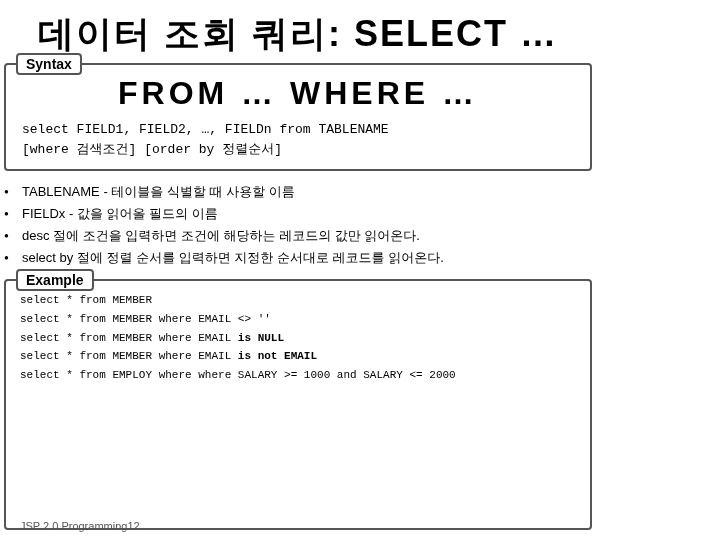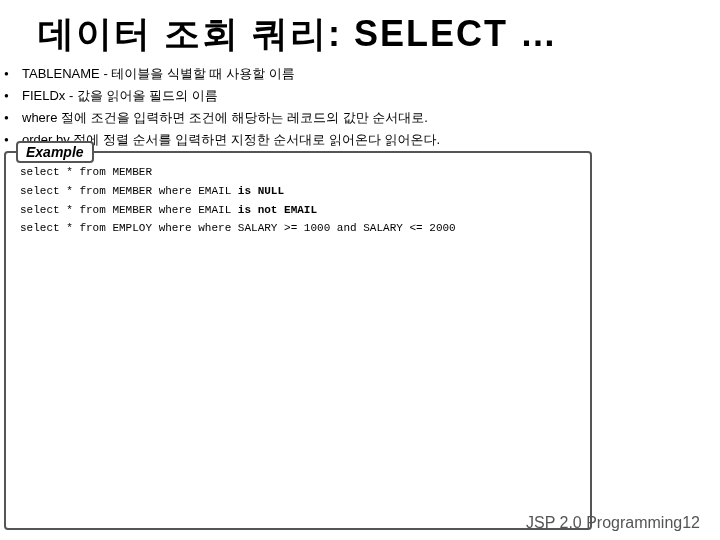--- a/index.html
+++ b/index.html
@@ -58,20 +58,21 @@
     }
 
     .syntax-code {
       font-family: 'Courier New', monospace;
       font-size: 13px;
       line-height: 1.5;
     }
 
     .bullet-list {
       list-style: none;
+      margin-bottom: 10px;
     }
 
     .bullet-list li {
       font-size: 13px;
       line-height: 1.7;
       padding-left: 18px;
       position: relative;
     }
 
     .bullet-list li::before {
@@ -93,65 +94,73 @@
     .example-label {
       position: absolute;
       top: -12px;
       left: 10px;
       background: #fff;
       border: 2px solid #555;
       border-radius: 4px;
       padding: 1px 8px;
       font-size: 14px;
       font-weight: bold;
-      font-style: italic;
     }
 
     .example-code {
       font-family: 'Courier New', monospace;
       font-size: 11px;
       line-height: 1.7;
     }
 
     .footer {
       position: absolute;
       bottom: 8px;
       left: 0;
       right: 0;
       display: flex;
-      justify-content: flex-end;
+      justify-content: flex-start;
       padding: 0 20px;
-      font-size: 16px;
+      font-size: 11px;
       color: #555;
     }
 
     .highlight-bold {
       font-weight: bold;
       margin-top: 12px;
     }
   </style>
 </head>
 <body>
 
 <div class="page">
 
   <div class="title">데이터 조회 쿼리: SELECT …</div>
 
+  <div class="syntax-box">
+    <span class="syntax-label">Syntax</span>
+    <div class="syntax-title">FROM … WHERE …</div>
+    <div class="syntax-code">
+      <div>select FIELD1, FIELD2, …, FIELDn from TABLENAME</div>
+      <div>[where 검색조건] [order by 정렬순서]</div>
+    </div>
+  </div>
 
   <ul class="bullet-list">
     <li>TABLENAME - 테이블을 식별할 때 사용할 이름</li>
     <li>FIELDx - 값을 읽어올 필드의 이름</li>
-    <li>where 절에 조건을 입력하면 조건에 해당하는 레코드의 값만 순서대로.</li>
-    <li>order by 절에 정렬 순서를 입력하면 지정한 순서대로 읽어온다 읽어온다.</li>
+    <li>desc 절에 조건을 입력하면 조건에 해당하는 레코드의 값만 읽어온다.</li>
+    <li>select by 절에 정렬 순서를 입력하면 지정한 순서대로 레코드를 읽어온다.</li>
   </ul>
 
   <div class="example-box">
     <span class="example-label">Example</span>
     <div class="example-code">
       <div>select * from MEMBER</div>
+      <div>select * from MEMBER <span>where</span> EMAIL &lt;&gt; ''</div>
       <div>select * from MEMBER <span>where</span> EMAIL <span class="highlight-bold">is NULL</span></div>
       <div>select * from MEMBER <span>where</span> EMAIL <span class="highlight-bold">is not EMAIL</span></div>
       <div>select * from EMPLOY <span>where</span> where SALARY &gt;= 1000 and SALARY &lt;= 2000</div>
     </div>
   </div>
 
 </div>
 
 <div class="footer">
   <span>JSP 2.0 Programming</span>

